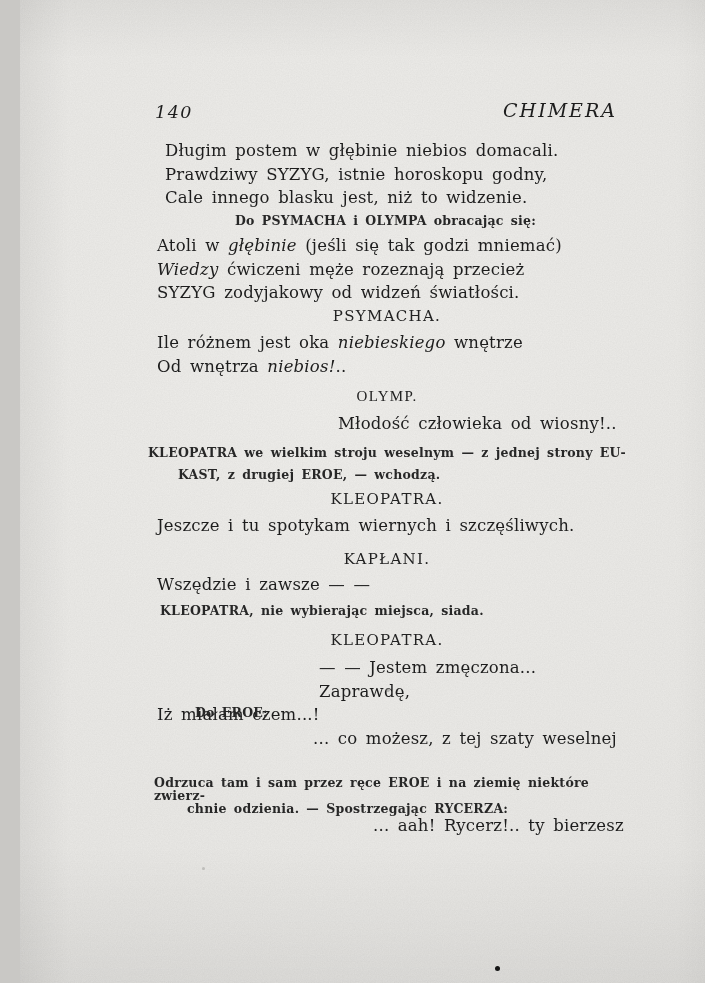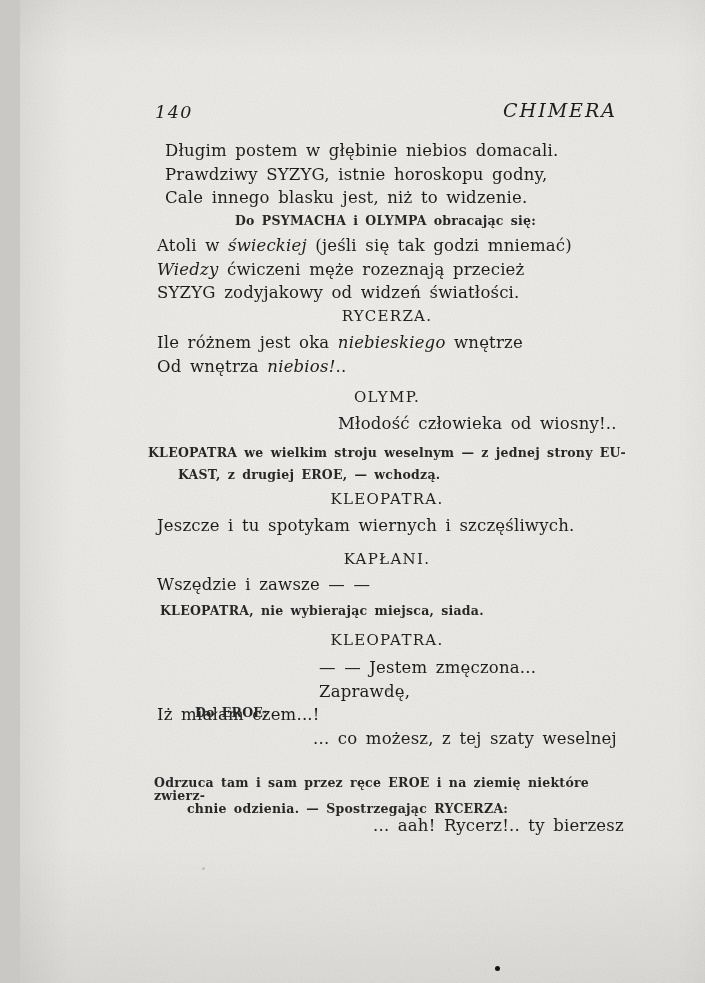--- a/index.html
+++ b/index.html
@@ -52,33 +52,33 @@
 
   <div class="blk verse" style="left:145px;top:139px;width:475px;">
     <div>Długim postem w głębinie niebios domacali.</div>
     <div>Prawdziwy SYZYG, istnie horoskopu godny,</div>
     <div>Cale innego blasku jest, niż to widzenie.</div>
   </div>
 
   <div class="blk stage" style="left:215px;top:210px;">Do PSYMACHA i OLYMPA obracając się:</div>
 
   <div class="blk verse" style="left:137px;top:234px;width:475px;">
-    <div><span>Atoli w </span><span class="it">świeckiej</span><span> (jeśli się tak godzi mniemać)</span></div>
+    <div><span>Atoli w </span><span class="it">głębinie</span><span> (jeśli się tak godzi mniemać)</span></div>
     <div><span class="it">Wiedzy</span><span> ćwiczeni męże rozeznają przecież</span></div>
     <div>SYZYG zodyjakowy od widzeń światłości.</div>
   </div>
 
-  <div class="blk speaker" style="top:307px;">RYCERZA.</div>
+  <div class="blk speaker" style="top:307px;">PSYMACHA.</div>
 
   <div class="blk verse" style="left:137px;top:331px;width:475px;">
     <div><span>Ile różnem jest oka </span><span class="it">niebieskiego</span><span> wnętrze</span></div>
     <div><span>Od wnętrza </span><span class="it">niebios!</span><span>..</span></div>
   </div>
 
-  <div class="blk speaker" style="top:388px;">OLYMP.</div>
+  <div class="blk speaker" style="top:388px;font-family:Liberation Serif, serif;">OLYMP.</div>
 
   <div class="blk verse" style="left:318px;top:412px;">Młodość człowieka od wiosny!..</div>
 
   <div class="blk stage" style="left:128px;top:442px;width:480px;">
     <div>KLEOPATRA we wielkim stroju weselnym — z jednej strony EU-</div>
     <div style="margin-left:30px;">KAST, z drugiej EROE, — wchodzą.</div>
   </div>
 
   <div class="blk speaker" style="top:490px;">KLEOPATRA.</div>
 

